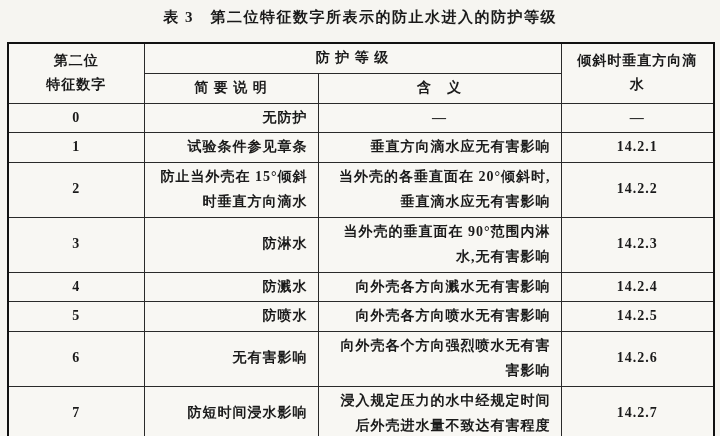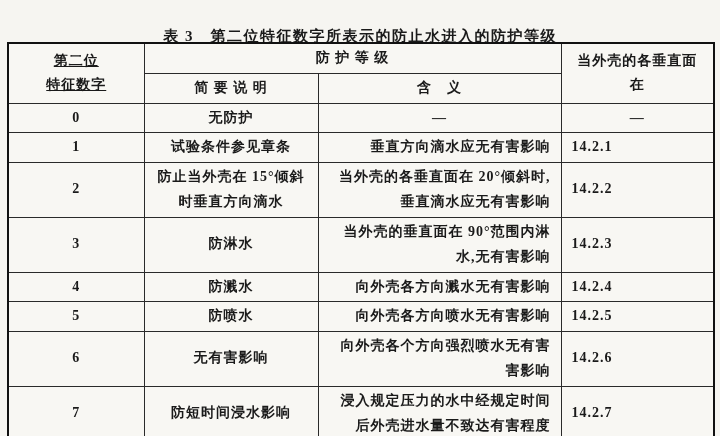--- a/index.html
+++ b/index.html
@@ -19,21 +19,20 @@
   }
   .doc-title {
     position: absolute;
     top: 8px;
     left: 0;
     width: 100%;
     text-align: center;
     font-size: 15px;
     font-weight: 700;
     letter-spacing: 1.5px;
-    margin-top: 19px;
   }
   table.iptable {
     position: absolute;
     left: 7px;
     top: 42px;
     width: 706px;
     border-collapse: collapse;
     table-layout: fixed;
     background: #f8f7f3;
   }
@@ -47,27 +46,27 @@
     padding: 2px 10px;
     overflow: hidden;
   }
   table.iptable {
     border: 2px solid #111;
   }
   .hdr { text-align: center; }
   tr.hrow1 td { height: 25px; }
   tr.hrow2 td { height: 24px; margin-top: 42px; }
   td.c-digit { text-align: center; padding: 2px 4px; }
-  td.c-brief { text-align: center; padding-left: 12px; }
+  td.c-brief { text-align: right; padding-left: 12px; }
   td.c-meaning { text-align: right; padding-left: 13px; }
-  td.c-ref { font-size: 13.5px; letter-spacing: 0.5px; }
+  td.c-ref { text-align: center; font-size: 13.5px; letter-spacing: 0.5px; }
   td.dash { text-align: center; }
   tr.short td { height: 24px; }
   tr.tall td { height: 50px; }
-  td.h-digit { line-height: 1.6; text-decoration: underline; }
+  td.h-digit { line-height: 1.6; }
 </style>
 </head>
 <body>
 
 <div class="page">
 
   <div class="doc-title">表 3　第二位特征数字所表示的防止水进入的防护等级</div>
 
   <table class="iptable">
     <colgroup>
@@ -76,21 +75,21 @@
       <col style="width:243px">
       <col style="width:153px">
     </colgroup>
     <tbody>
       <tr class="hrow1">
         <td class="hdr h-digit" rowspan="2">
           <span>第二位</span><br>
           <span>特征数字</span>
         </td>
         <td class="hdr" colspan="2">防 护 等 级</td>
-        <td class="hdr" rowspan="2">当外壳的各垂直面在</td>
+        <td class="hdr" rowspan="2">倾斜时垂直方向滴水</td>
       </tr>
       <tr class="hrow2">
         <td class="hdr">简 要 说 明</td>
         <td class="hdr">含　义</td>
       </tr>
     </tbody>
     <tbody>
         <tr class="short">
           <td class="c-digit">0</td>
           <td class="c-brief">无防护</td>

